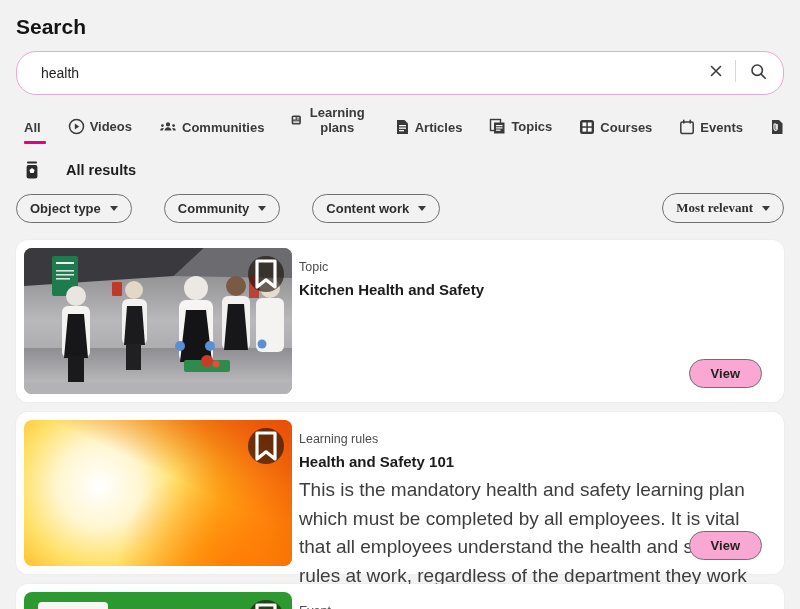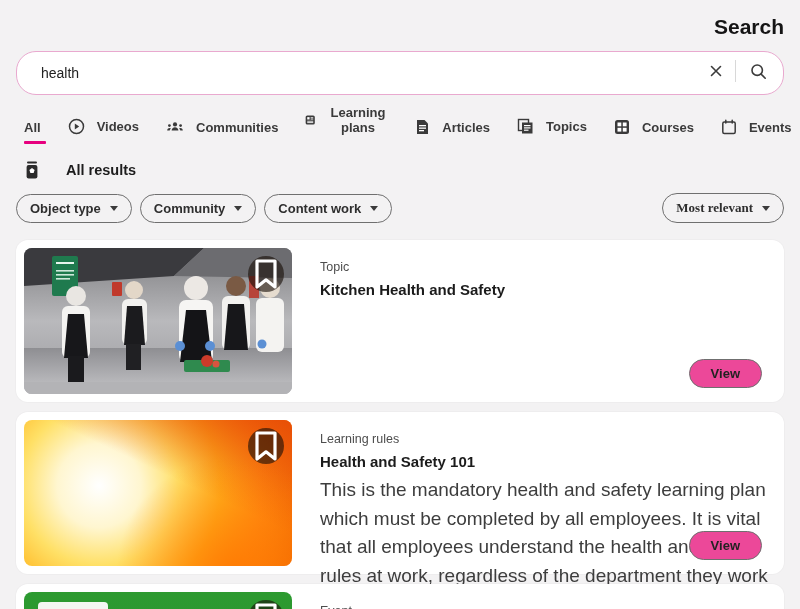--- a/index.html
+++ b/index.html
@@ -6,21 +6,21 @@
   html,body { width:800px; height:609px; }
   body {
     font-family: "Liberation Sans", sans-serif;
     background:#f3f2f3;
     color:#262626;
     overflow:hidden;
     position:relative;
   }
   h1.page-title {
     margin:15px 16px 0 16px;
-    font-size:21px; font-weight:700; color:#141414;text-align:right;
+    font-size:21px; font-weight:700; color:#141414;
   }
   
   .search-wrap { position:relative; margin:12px 16px 0 16px; }
   .search-input {
     width:100%; height:44px;
     border:1px solid #e9a9cf; border-radius:20px;
     background:#fff; outline:none;
     padding:0 100px 0 24px;
     font-family:"Liberation Sans", sans-serif;
     font-size:14px; color:#222;
@@ -35,41 +35,42 @@
   .search-divider {
     position:absolute; right:48px; top:9px; width:1px; height:22px;
     background:#d8d8d8;
   }
   
   .tabs {
     display:flex; align-items:flex-end; gap:27px;
     margin:10px 16px 0 24px;
   }
   .tab {
-    display:flex; align-items:center; gap:12px;
+    display:flex; align-items:center; gap:5px;
     background:transparent; border:none; cursor:pointer;
     font-family:"Liberation Sans", sans-serif;
     font-size:13px; font-weight:700; color:#3a3a3a;
     padding:0 0 9px 0; position:relative;
   }
   .tab--active::after {
     content:""; position:absolute; left:0; bottom:0;
     width:22px; height:3px; background:#e6007e; border-radius:1px;
   }
   .tab svg { display:block; }
   
   .results-header {
     display:flex; align-items:center; gap:26px;
     margin:16px 16px 0 24px;
     font-size:14.5px; font-weight:700; color:#1d1d1d;
   }
   
   .filters-row {
     display:flex; align-items:center;
     margin:13px 16px 0 16px;
+    gap:24px;
   }
   .pill {
     display:inline-flex; align-items:center; gap:9px;
     border:1px solid #6f6f6f; border-radius:15px;
     background:transparent; cursor:pointer;
     font-family:"Liberation Sans", sans-serif;
     font-size:13px; font-weight:700; color:#2e2e2e;
     padding:6px 13px; margin-right:8px;
   }
   .pill .caret {
@@ -94,30 +95,30 @@
     border-radius:8px; overflow:hidden; cursor:pointer;
   }
   .card-media svg, .card-media .img-fill { width:100%; height:100%; display:block; }
   .bookmark {
     position:absolute; top:8px; right:8px;
     width:36px; height:36px; border-radius:50%;
     background:rgba(25,14,8,0.62);
     border:none; cursor:pointer;
     display:flex; align-items:center; justify-content:center;
   }
-  .card-body { flex:1; padding:12px 8px 0 28px; position:relative; }
+  .card-body { flex:1; padding:12px 8px 0 7px; position:relative; }
   .card-type { font-size:12.5px; color:#4d4d4d; }
   .card-title { font-size:15px; font-weight:700; color:#1b1b1b; margin-top:7px; cursor:pointer; }
   .card-desc {
     margin-top:6px; font-size:19px; line-height:1.5; color:#3d3d3d;
     max-width:472px;
   }
   .view-btn {
     position:absolute; right:14px; bottom:6px;
-    background:#ec4899; border:1px solid #6f6f6f; border-radius:16px;
+    background:#f9a8d4; border:1px solid #6f6f6f; border-radius:16px;
     padding:6px 21px; cursor:pointer;
     font-family:"Liberation Sans", sans-serif;
     font-size:13px; font-weight:600; color:#222;
   }
   
   .img-fire {
     background:
       radial-gradient(circle at 78% 105%, rgba(255,120,0,0.85) 0%, rgba(242,90,0,0) 45%),
       linear-gradient(205deg, #e84f07 0%, rgba(232,79,7,0) 42%),
       radial-gradient(circle at 28% 45%, #ffffff 0%, #fff6d0 20%, #ffe066 38%, #ffb41e 58%, #ff8d14 78%, #f26c04 100%);

